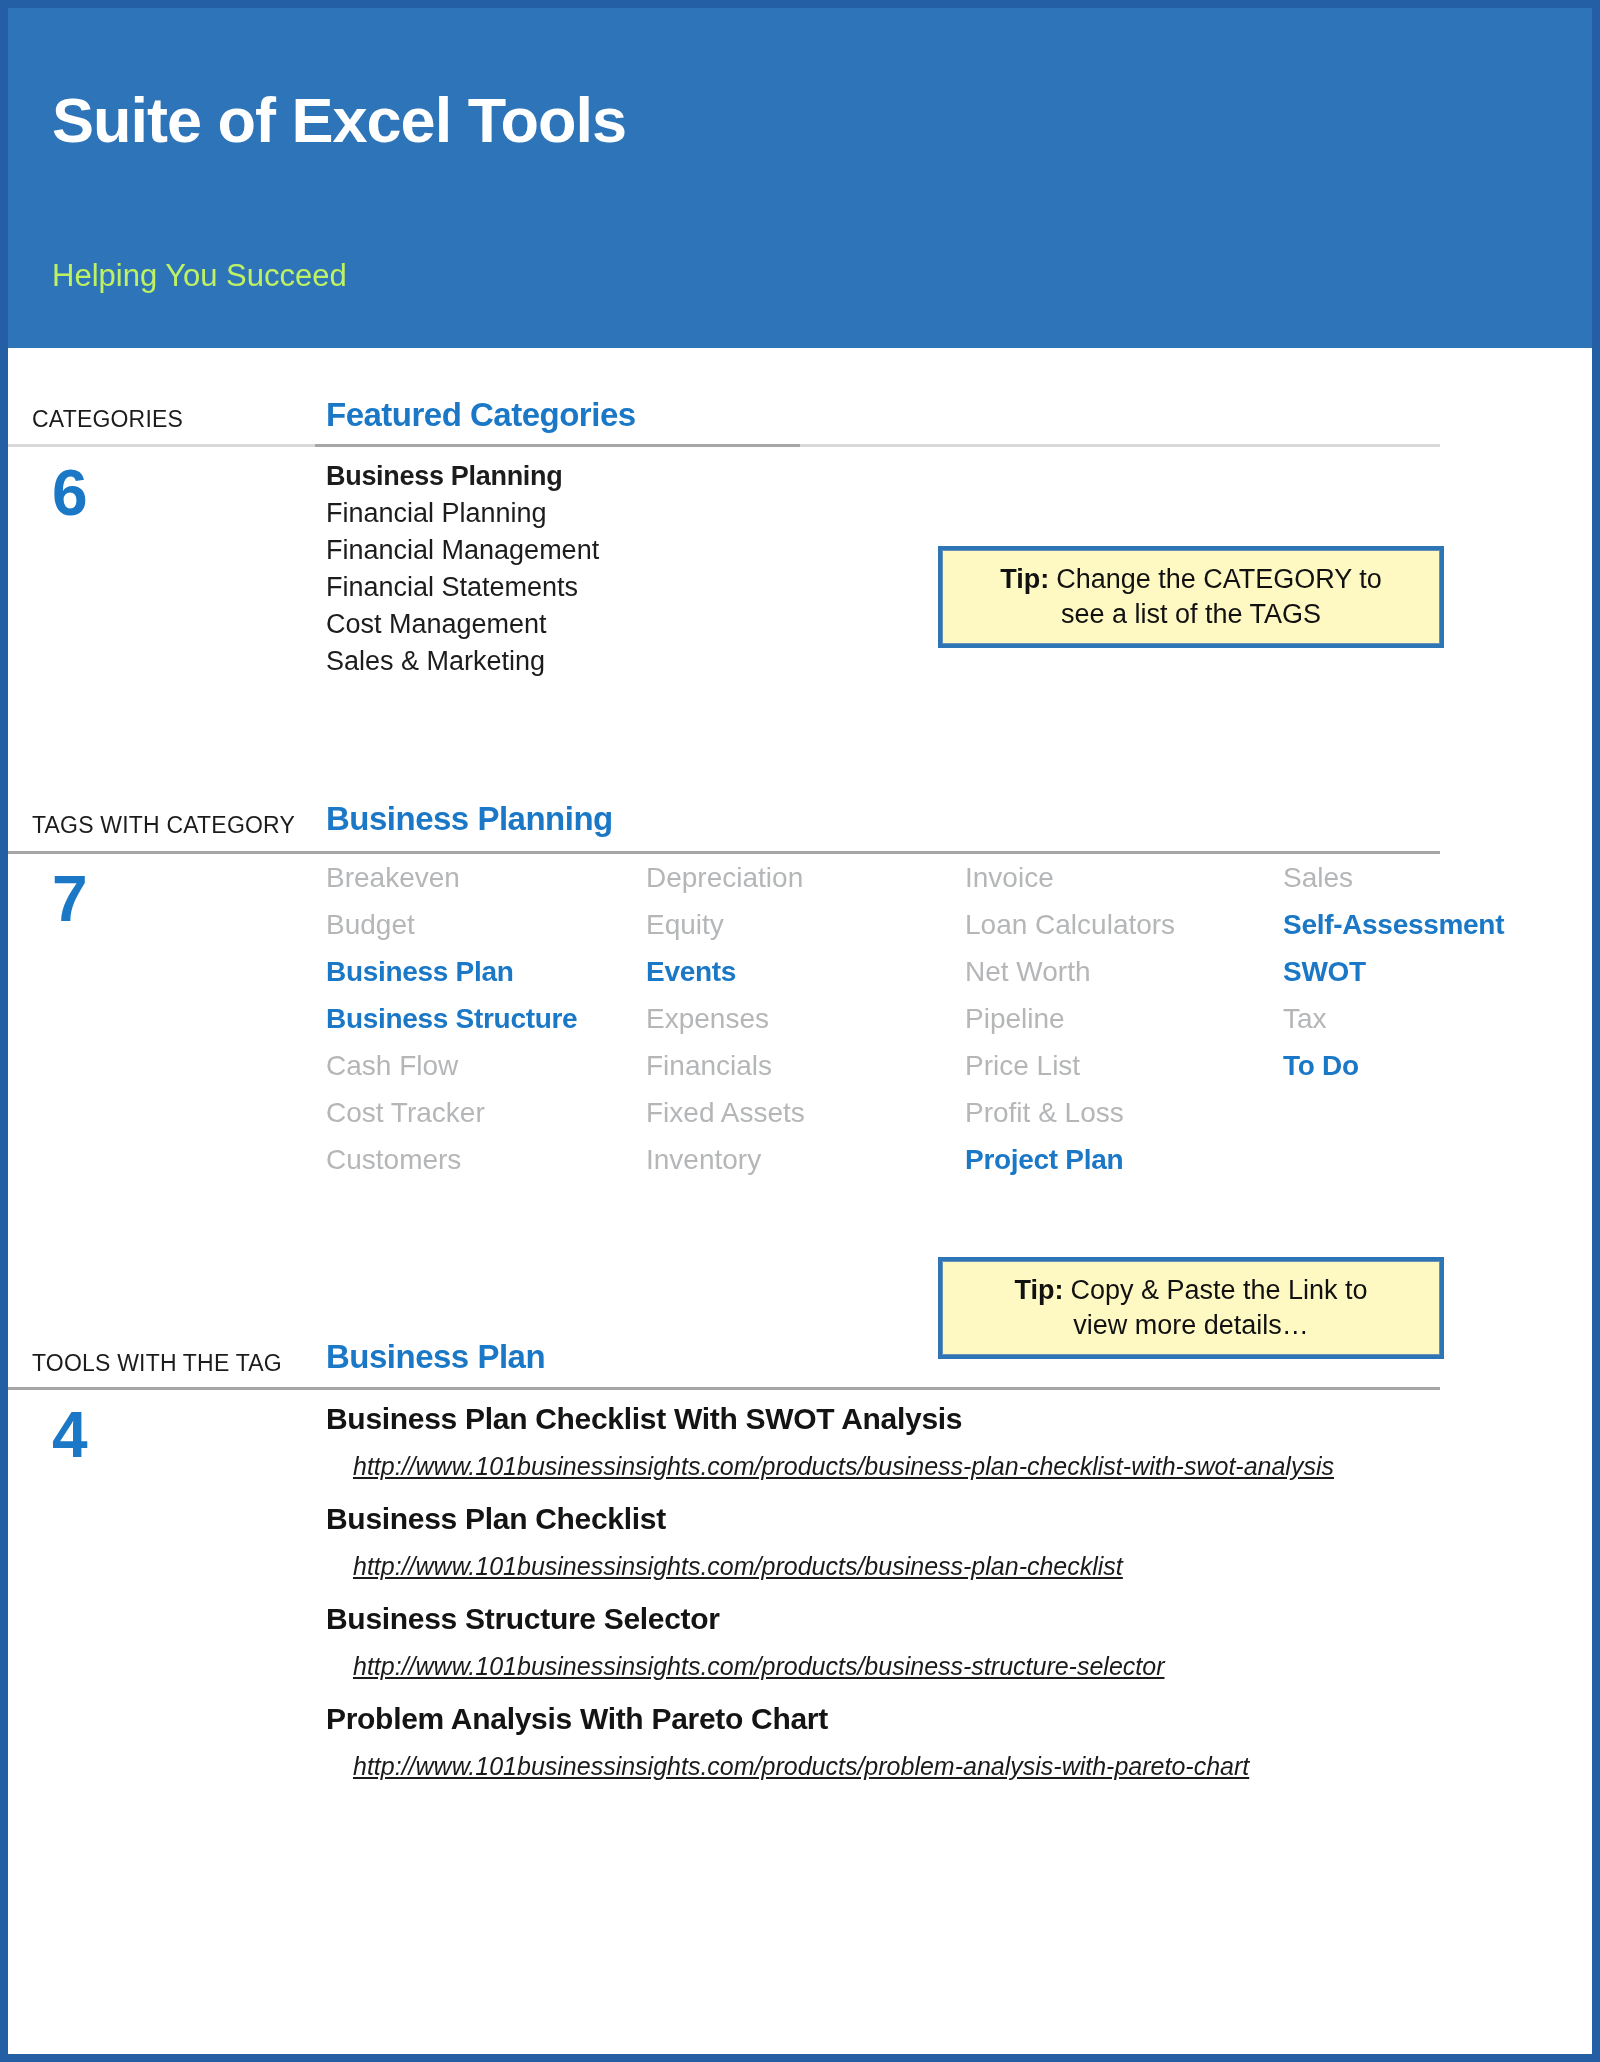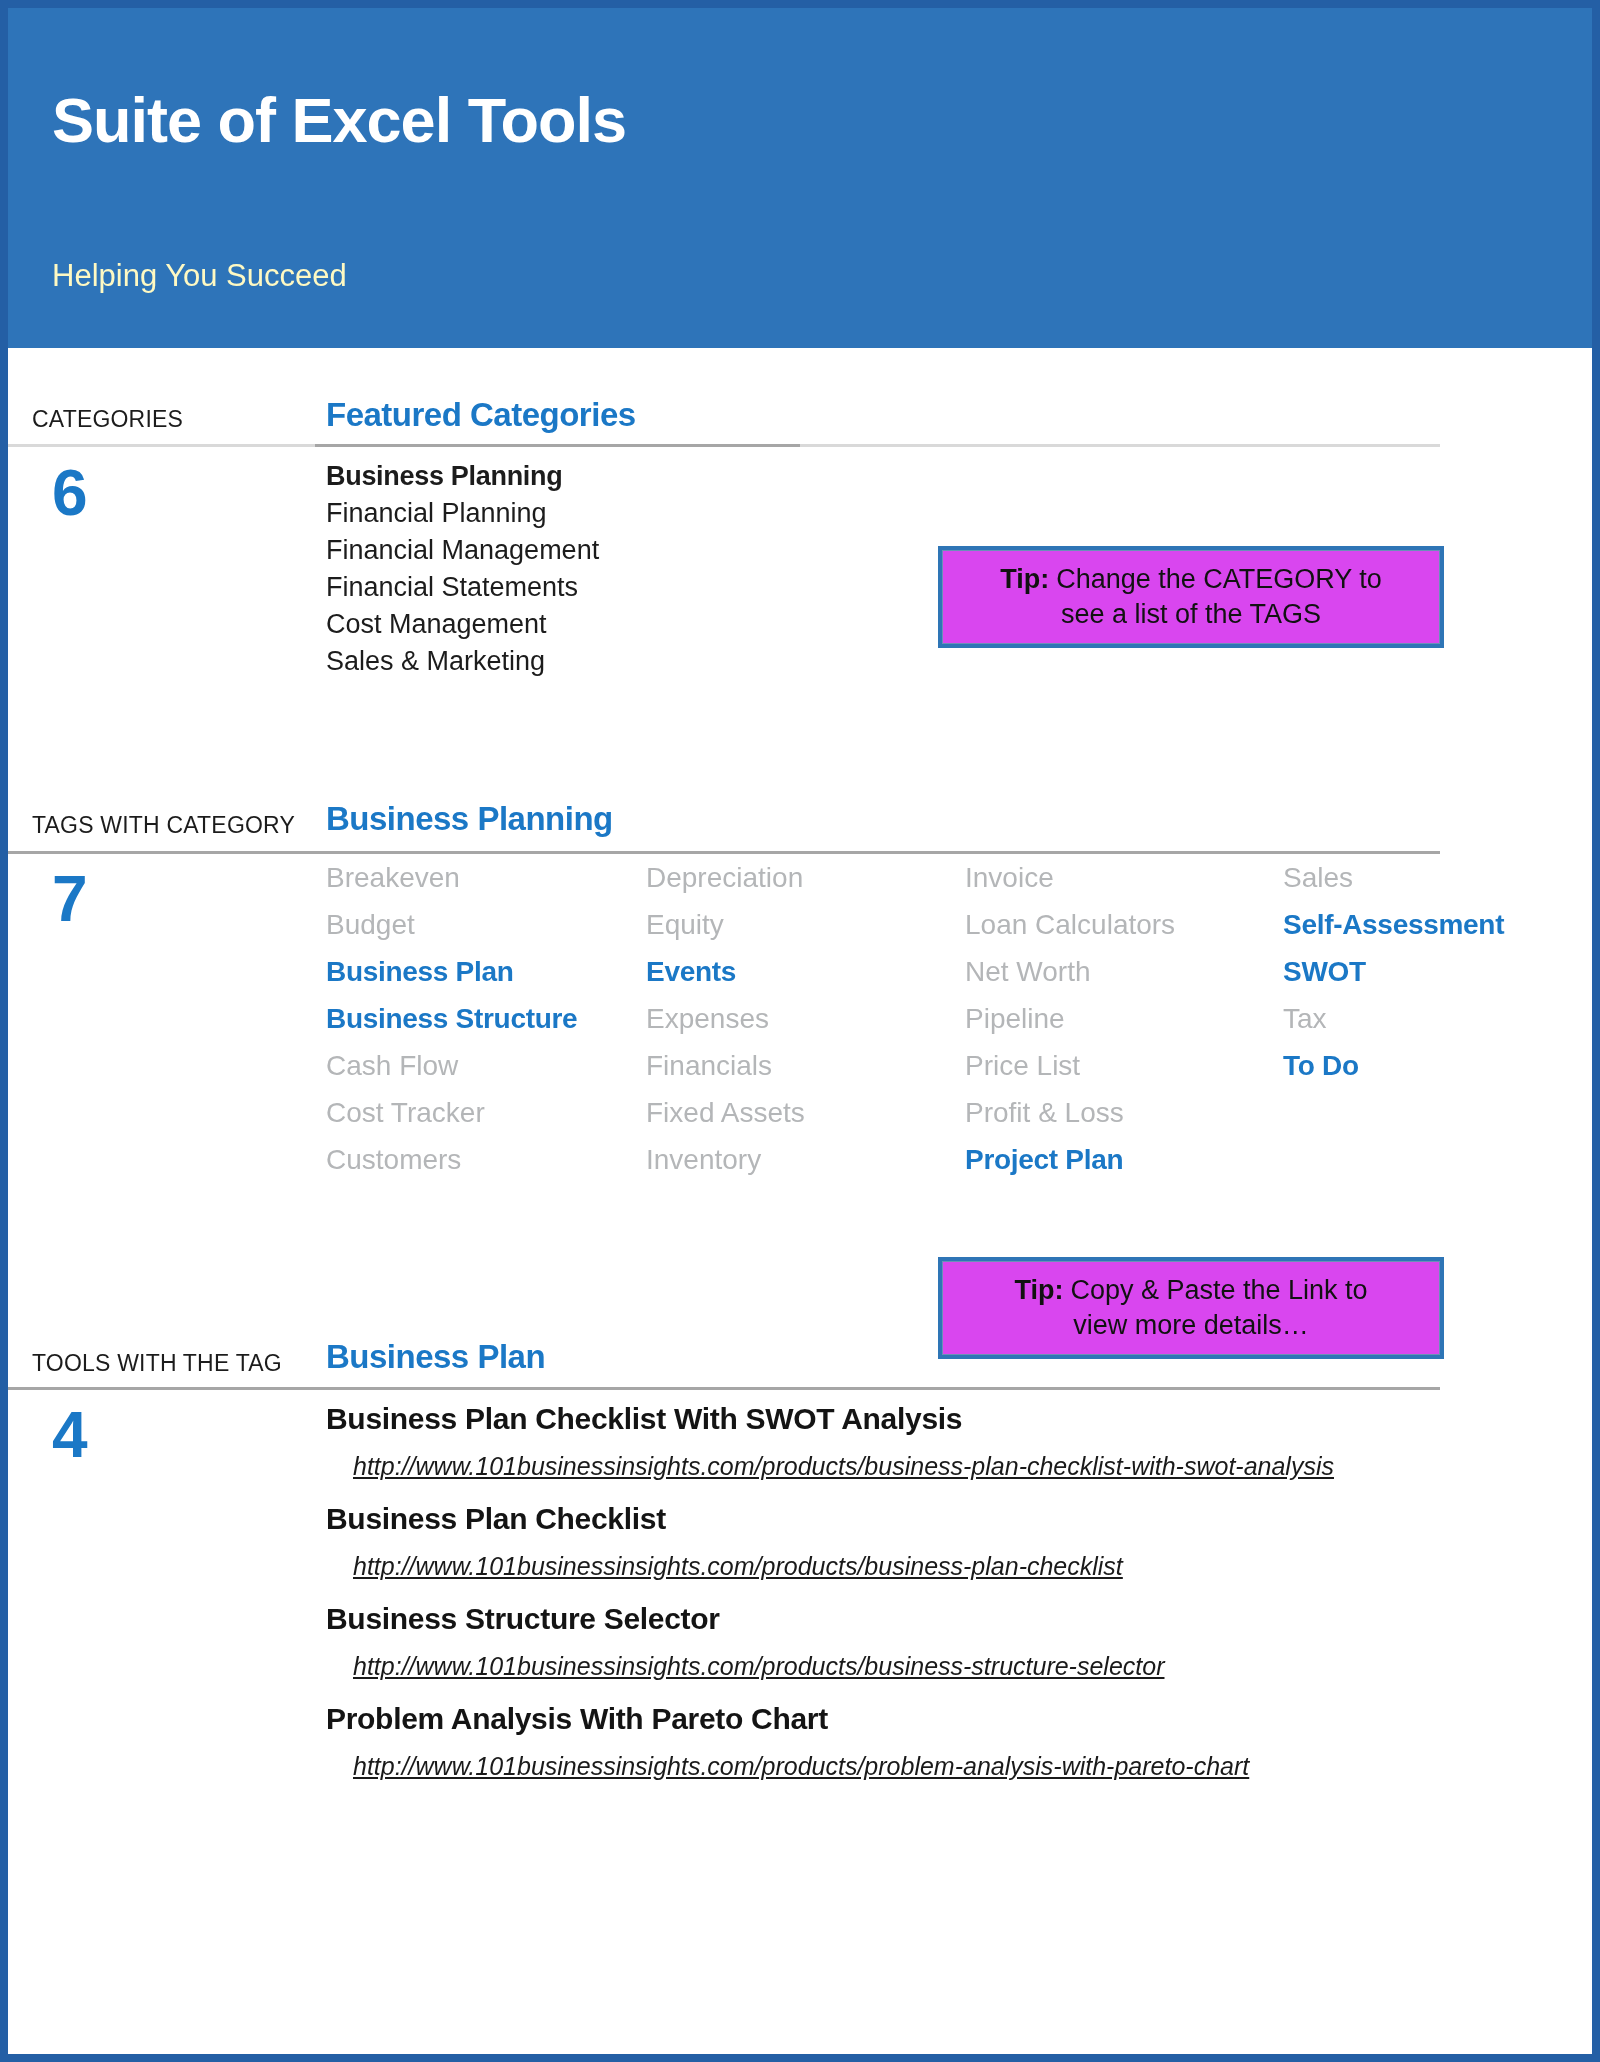--- a/index.html
+++ b/index.html
@@ -12,36 +12,36 @@
     --rule-light:#d9d9d9;
   }
   html,body{margin:0;padding:0;background:#ffffff;}
   .page{
     position:relative;width:1600px;height:2062px;background:#fff;
     font-family:"Liberation Sans",sans-serif;color:var(--ink);overflow:hidden;
   }
   .page-border{position:absolute;inset:0;box-shadow:inset 0 0 0 8px var(--page-border);pointer-events:none;z-index:50;}
   .header{position:absolute;left:8px;top:8px;right:8px;height:340px;background:var(--header-bg);padding-left:27px;}
   .header-title{position:absolute;left:44px;top:76px;font-size:63px;font-weight:700;color:#fff;letter-spacing:-1px;}
-  .header-subtitle{position:absolute;left:44px;top:250px;font-size:31px;font-weight:400;color:#fef9c3;}
+  .header-subtitle{position:absolute;left:44px;top:250px;font-size:31px;font-weight:400;color:#bef264;}
 
   .side-label{position:absolute;left:32px;font-size:23px;color:var(--ink);letter-spacing:.2px;white-space:nowrap;}
   .big-num{position:absolute;left:52px;font-size:64px;line-height:1.1;font-weight:700;color:var(--accent);}
   .sec-heading{position:absolute;left:326px;font-size:33px;font-weight:700;color:var(--accent);letter-spacing:-.5px;white-space:nowrap;}
   .rule{position:absolute;left:8px;width:1432px;height:3px;background:var(--rule-dark);}
   #rule-1{background:linear-gradient(90deg,var(--rule-light) 0 307px,var(--rule-dark) 307px 792px,var(--rule-light) 792px 100%);}
 
   .cat-list{position:absolute;left:326px;top:458px;font-size:27px;line-height:37px;color:var(--ink);}
   .cat-item.bold{font-weight:700;letter-spacing:-.3px;}
 
   .tip{
     position:absolute;left:938px;width:506px;height:102px;box-sizing:border-box;
     border:4px solid #2E75B6;box-shadow:inset 0 0 0 1px #6a90b8;
     display:flex;flex-direction:column;justify-content:center;text-align:center;
-    font-size:27px;line-height:35px;color:#111;background:#d946ef;z-index:5;
+    font-size:27px;line-height:35px;color:#111;background:#fef9c3;z-index:5;
   }
   .tip .tip-prefix{font-weight:700;margin-right:7px;}
   #tip-1{top:546px;}
   #tip-2{top:1230px;margin-top:27px;}
 
   .tag-grid{
     position:absolute;left:326px;top:858px;
     display:grid;grid-auto-flow:column;
     grid-template-rows:repeat(7,47px);
     grid-template-columns:320px 319px 318px auto;

